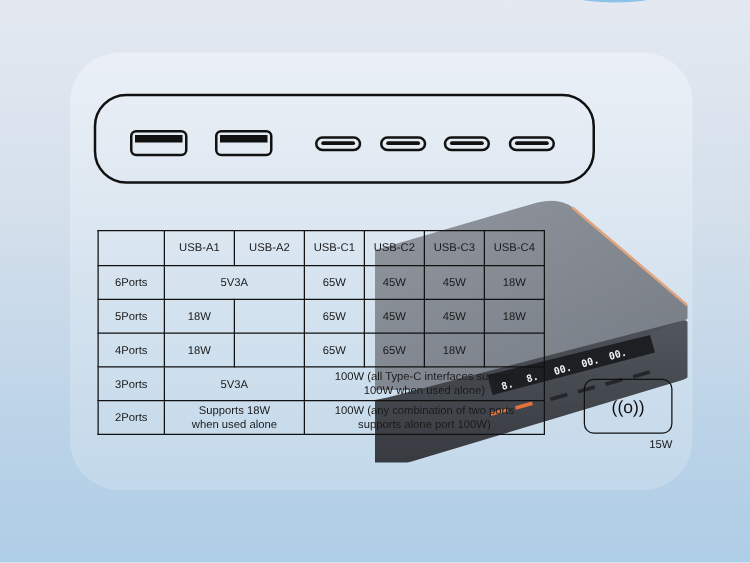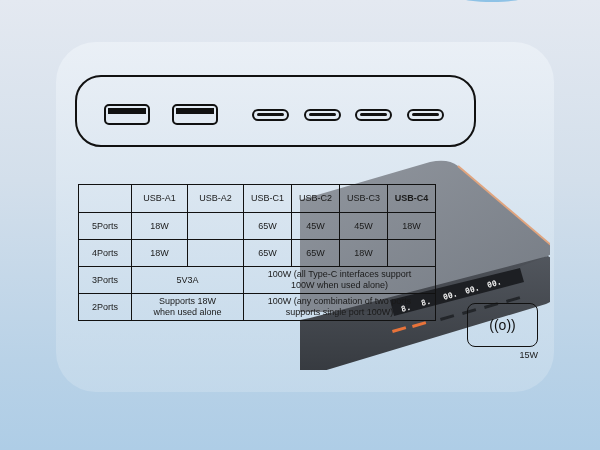--- a/index.html
+++ b/index.html
@@ -49,21 +49,21 @@
   }
   .port-table tr { height: 27px; padding-left: 32px; }
   .port-table tr.head { height: 28px; }
   .port-table tr.last { height: 29px; }
   .port-table .c0 { width: 52px; }
   .port-table .c1 { width: 55px; }
   .port-table .c2 { width: 55px; }
   .port-table .c3 { width: 47px; margin-top: 25px; }
   .port-table .c4 { width: 47px; margin-left: 48px; }
   .port-table .c5 { width: 47px; text-align: center; }
-  .port-table .c6 { width: 47px; font-weight: bold; }
+  .port-table .c6 { width: 47px; }
   .wireless-box {
     position: absolute; left: 467px; top: 303px; width: 71px; height: 44px;
     border: 1.5px solid #111; border-radius: 8px; box-sizing: border-box;
     display: flex; align-items: center; justify-content: center;
     font-size: 14px; color: #111; z-index: 3;
   }
   .wireless-label {
     position: absolute; left: 467px; top: 350px; width: 71px; text-align: right;
     font-size: 9px; color: #1a1a1a; z-index: 3;
   }
@@ -125,20 +125,28 @@
       <tr class="head">
     <td class="c0"></td>
     <td class="c1">USB-A1</td>
     <td class="c2">USB-A2</td>
     <td class="c3">USB-C1</td>
     <td class="c4">USB-C2</td>
     <td class="c5">USB-C3</td>
     <td class="c6">USB-C4</td>
   </tr>
   <tr>
+    <td>6Ports</td>
+    <td colspan="2">5V3A</td>
+    <td>65W</td>
+    <td>45W</td>
+    <td>45W</td>
+    <td>18W</td>
+  </tr>
+  <tr>
     <td>5Ports</td>
     <td>18W</td>
     <td></td>
     <td>65W</td>
     <td>45W</td>
     <td>45W</td>
     <td>18W</td>
   </tr>
   <tr>
     <td>4Ports</td>
@@ -150,21 +158,21 @@
     <td></td>
   </tr>
   <tr>
     <td>3Ports</td>
     <td colspan="2">5V3A</td>
     <td colspan="4" style="padding:0 14px">100W (all Type-C interfaces support 100W when used alone)</td>
   </tr>
   <tr>
     <td>2Ports</td>
     <td colspan="2" style="padding:0 16px">Supports 18W when used alone</td>
-    <td colspan="4" style="padding:0 14px">100W (any combination of two ports supports single port 100W)</td>
+    <td colspan="4" style="padding:0 14px">100W (any combination of two ports supports alone port 100W)</td>
   </tr>
 </tbody>
   </table>
 
 <div class="wireless-box">
   <span>((o))</span>
 </div>
 <div class="wireless-label">15W</div>
 
 </body></html>

